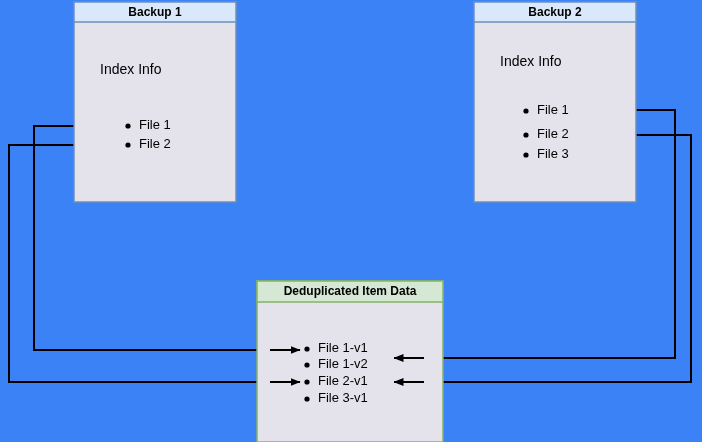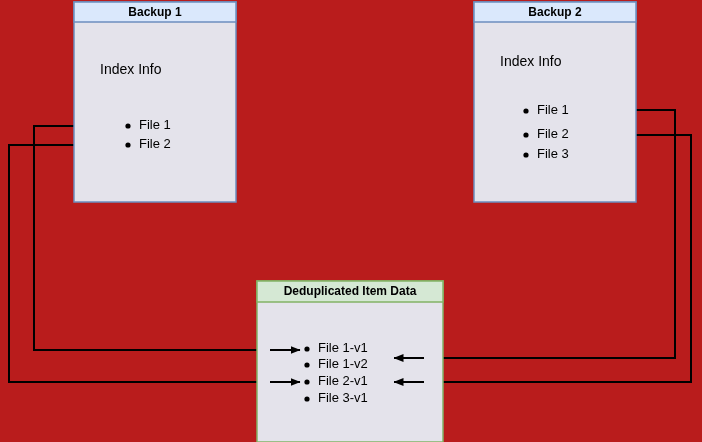--- a/index.html
+++ b/index.html
@@ -8,21 +8,21 @@
     background: #ffffff;
   }
   body {
     font-family: "Liberation Sans", sans-serif;
   }
   #diagram-root {
     position: relative;
     width: 702px;
     height: 442px;
     overflow: hidden;
-    background: #b91c1c;
+    background: #3b82f6;
     text-align: center;
   }
   svg.layer {
     position: absolute;
     top: 0;
     left: 0;
     width: 702px;
     height: 442px;
   }
   .box-title {

